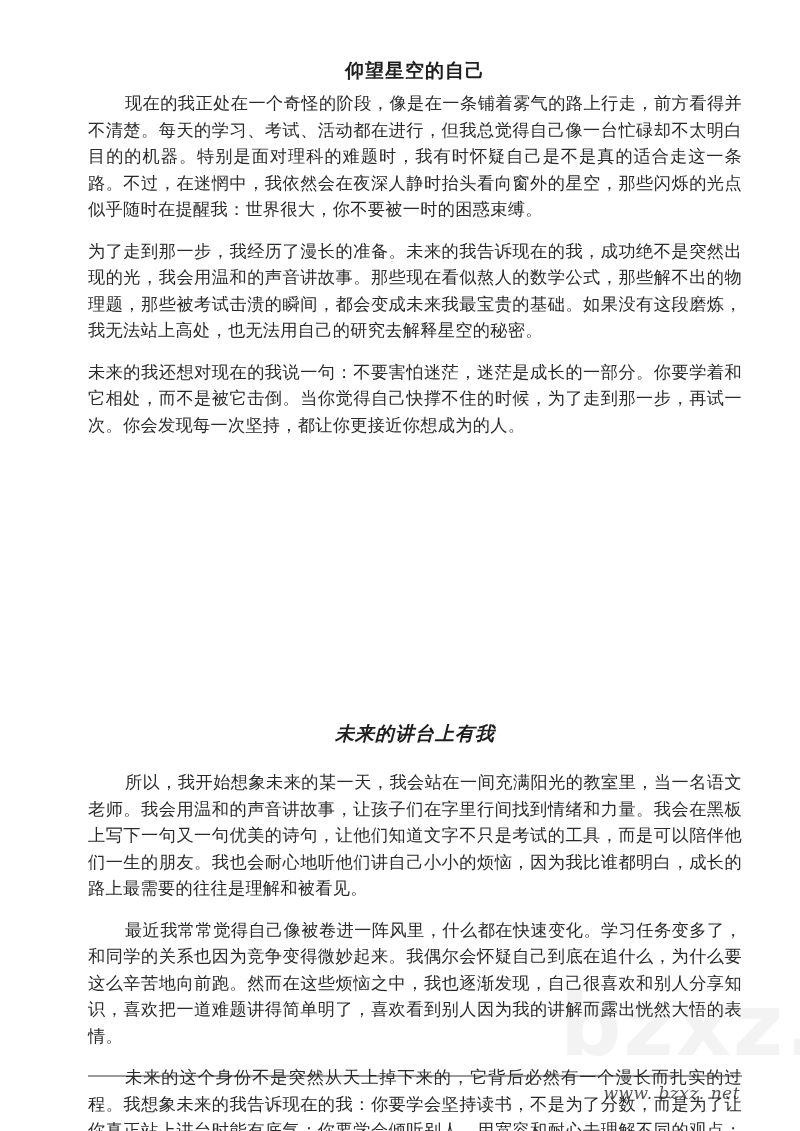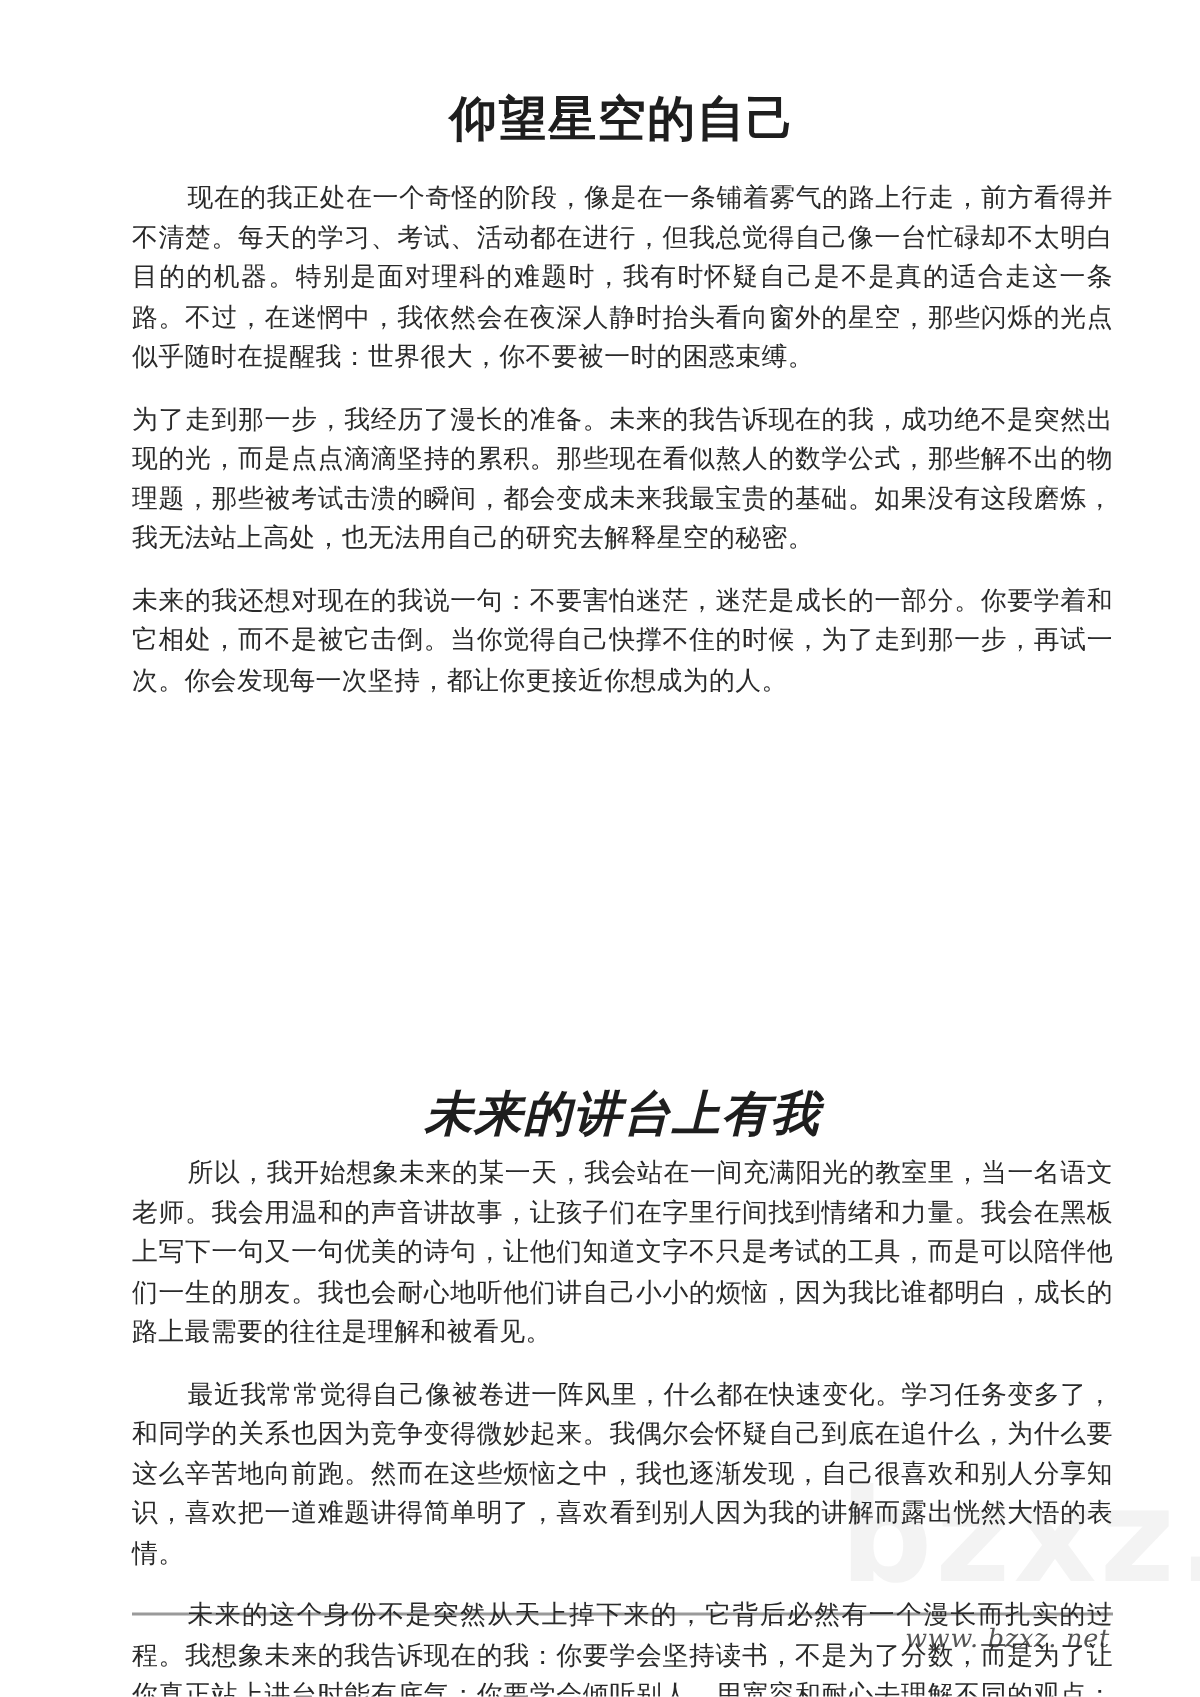--- a/index.html
+++ b/index.html
@@ -16,30 +16,30 @@
       font-family: "DejaVu Serif", "Liberation Serif", serif;
     }
     .page {
       position: absolute;
       left: 88px;
       top: 0;
       width: 654px;
     }
     .essay-title {
       font-family: "DejaVu Sans", "Liberation Sans", sans-serif;
-      font-size: 32px;
+      font-size: 19px;
       font-weight: bold;
       color: #1e1e1e;
       text-align: center;
       margin: 0;
       letter-spacing: 1px;
     }
     .title-1 { position: absolute; top: 58px; left: 0; width: 654px; }
     .title-2 { position: absolute; top: 721px; left: 0; width: 654px; font-style: italic; }
-    .body-1 { position: absolute; top: 119px; left: 0; width: 654px; }
+    .body-1 { position: absolute; top: 90px; left: 0; width: 654px; }
     .body-2 { position: absolute; top: 769px; left: 0; width: 654px; }
     p.para {
       margin: 0 0 15px 0;
       font-size: 17.2px;
       line-height: 26.5px;
       text-align: justify;
       text-justify: inter-character;
       letter-spacing: 0.3px;
     }
     p.para.indent { text-indent: 2.15em; }
@@ -78,21 +78,21 @@
   </style>
 </head>
 <body>
 
 <div class="bg-watermark">bzxz.net</div>
 
 <div class="page">
   <h1 class="essay-title title-1">仰望星空的自己</h1>
   <div class="body-1">
     <p class="para indent">现在的我正处在一个奇怪的阶段，像是在一条铺着雾气的路上行走，前方看得并不清楚。每天的学习、考试、活动都在进行，但我总觉得自己像一台忙碌却不太明白目的的机器。特别是面对理科的难题时，我有时怀疑自己是不是真的适合走这一条路。不过，在迷惘中，我依然会在夜深人静时抬头看向窗外的星空，那些闪烁的光点似乎随时在提醒我：世界很大，你不要被一时的困惑束缚。</p>
-    <p class="para">为了走到那一步，我经历了漫长的准备。未来的我告诉现在的我，成功绝不是突然出现的光，而是点点滴滴坚持的累积。那些现在看似熬人的数学公式，那些解不出的物理题，那些被考试击溃的瞬间，都会变成未来我最宝贵的基础。如果没有这段磨炼，我无法站上高处，也无法用自己的研究去解释星空的秘密。</p>
+    <p class="para">为了走到那一步，我经历了漫长的准备。未来的我告诉现在的我，成功绝不是突然出现的光，我会用温和的声音讲故事。那些现在看似熬人的数学公式，那些解不出的物理题，那些被考试击溃的瞬间，都会变成未来我最宝贵的基础。如果没有这段磨炼，我无法站上高处，也无法用自己的研究去解释星空的秘密。</p>
     <p class="para">未来的我还想对现在的我说一句：不要害怕迷茫，迷茫是成长的一部分。你要学着和它相处，而不是被它击倒。当你觉得自己快撑不住的时候，为了走到那一步，再试一次。你会发现每一次坚持，都让你更接近你想成为的人。</p>
   </div>
 
   <h1 class="essay-title title-2">未来的讲台上有我</h1>
   <div class="body-2">
     <p class="para indent">所以，我开始想象未来的某一天，我会站在一间充满阳光的教室里，当一名语文老师。我会用温和的声音讲故事，让孩子们在字里行间找到情绪和力量。我会在黑板上写下一句又一句优美的诗句，让他们知道文字不只是考试的工具，而是可以陪伴他们一生的朋友。我也会耐心地听他们讲自己小小的烦恼，因为我比谁都明白，成长的路上最需要的往往是理解和被看见。</p>
     <p class="para indent">最近我常常觉得自己像被卷进一阵风里，什么都在快速变化。学习任务变多了，和同学的关系也因为竞争变得微妙起来。我偶尔会怀疑自己到底在追什么，为什么要这么辛苦地向前跑。然而在这些烦恼之中，我也逐渐发现，自己很喜欢和别人分享知识，喜欢把一道难题讲得简单明了，喜欢看到别人因为我的讲解而露出恍然大悟的表情。</p>
     <p class="para indent">未来的这个身份不是突然从天上掉下来的，它背后必然有一个漫长而扎实的过程。我想象未来的我告诉现在的我：你要学会坚持读书，不是为了分数，而是为了让你真正站上讲台时能有底气；你要学会倾听别人，用宽容和耐心去理解不同的观点；你也要学会面对批评，因为一个无法</p>
   </div>
 </div>

